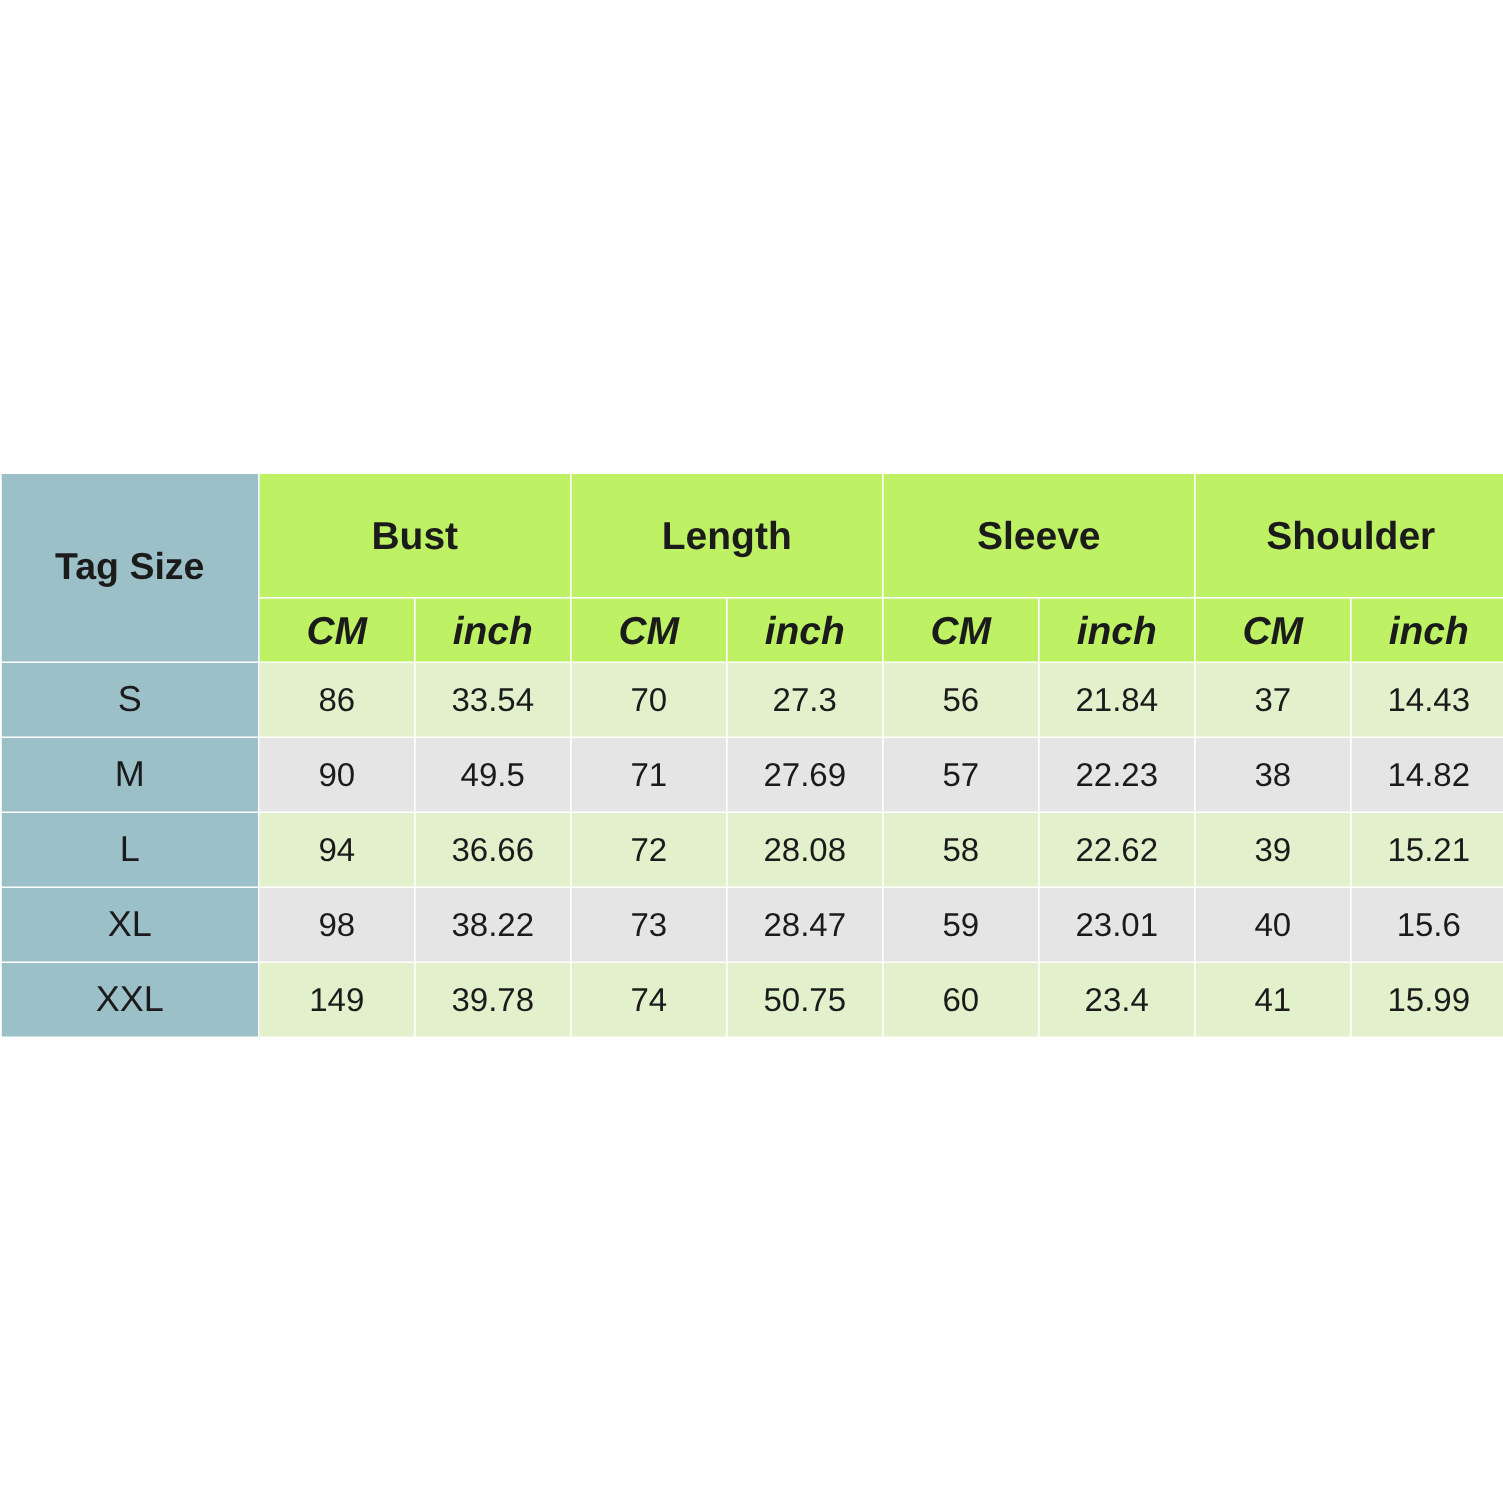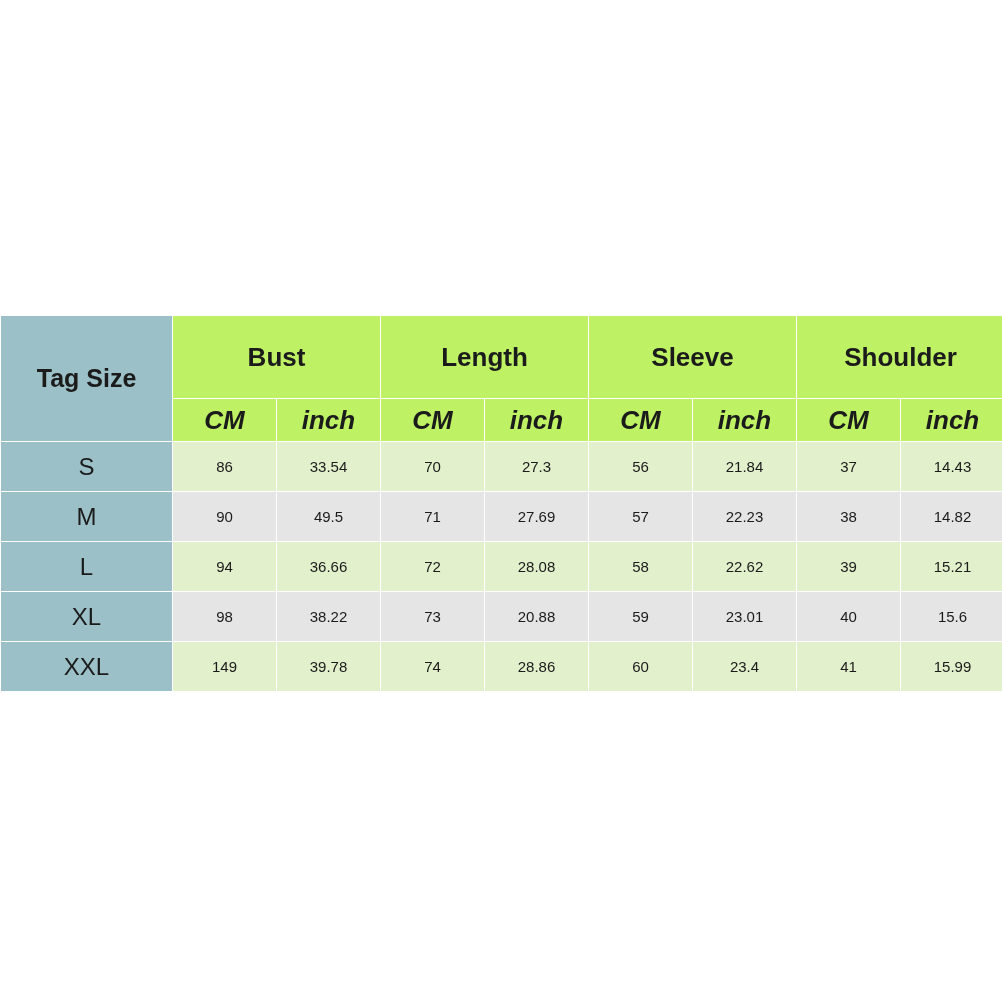--- a/index.html
+++ b/index.html
@@ -58,21 +58,21 @@
     font-size: 25px;
     height: 124px;
   }
   .row-label {
     background: #9cc0c8;
     font-size: 24px;
     height: 49px;
   }
   .val {
     background: #e2f0cc;
-    font-size: 15px;
+    font-size: 22px;
     height: 49px;
   }
   .val.alt {
     background: #e5e5e5;
   }
   
   col.c-tag   { width: 172px; }
   col.c-unit  { width: 104px; }
 </style>
 </head>
@@ -143,32 +143,32 @@
           <td class="val">58</td>
           <td class="val">22.62</td>
           <td class="val">39</td>
           <td class="val">15.21</td>
         </tr>
         <tr>
           <td class="row-label">XL</td>
           <td class="val alt">98</td>
           <td class="val alt">38.22</td>
           <td class="val alt">73</td>
-          <td class="val alt">20.88</td>
+          <td class="val alt">28.47</td>
           <td class="val alt">59</td>
           <td class="val alt">23.01</td>
           <td class="val alt">40</td>
           <td class="val alt">15.6</td>
         </tr>
         <tr>
           <td class="row-label">XXL</td>
           <td class="val">149</td>
           <td class="val">39.78</td>
           <td class="val">74</td>
-          <td class="val">28.86</td>
+          <td class="val">50.75</td>
           <td class="val">60</td>
           <td class="val">23.4</td>
           <td class="val">41</td>
           <td class="val">15.99</td>
         </tr>
       </tbody>
     </table>
   </div>
 </div>
 

